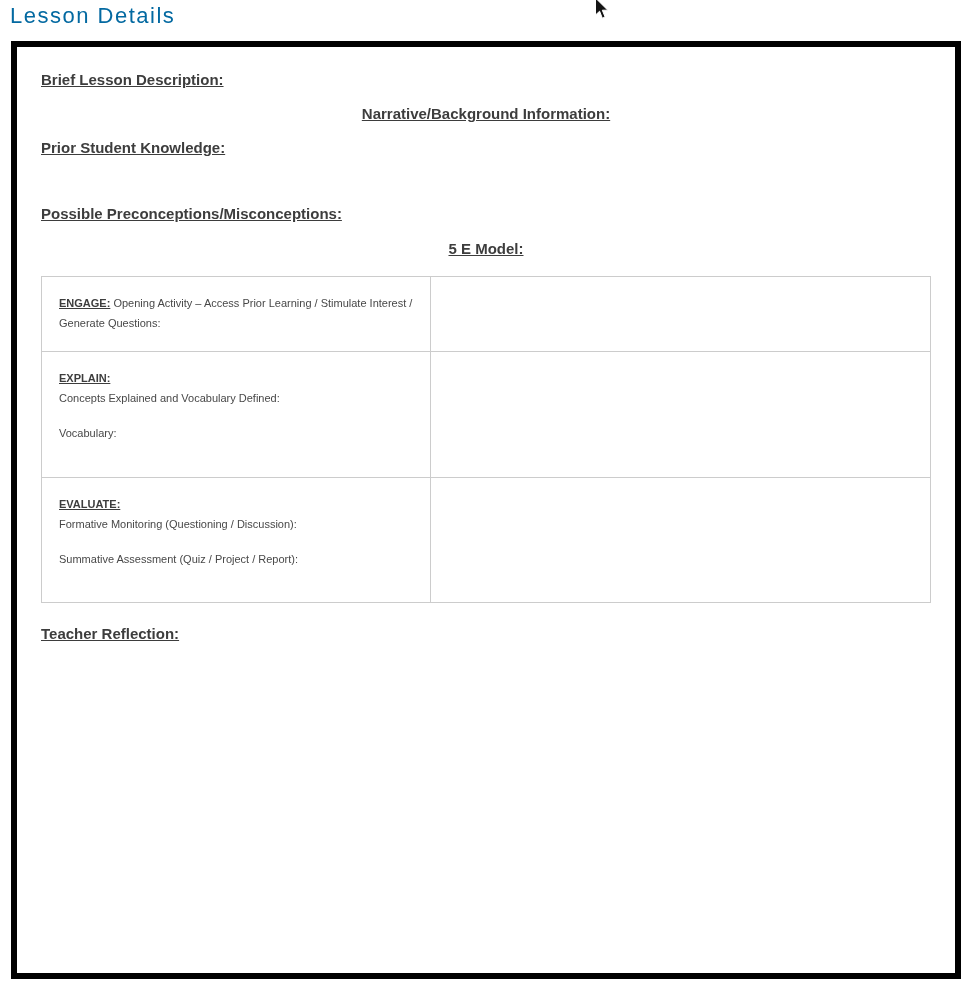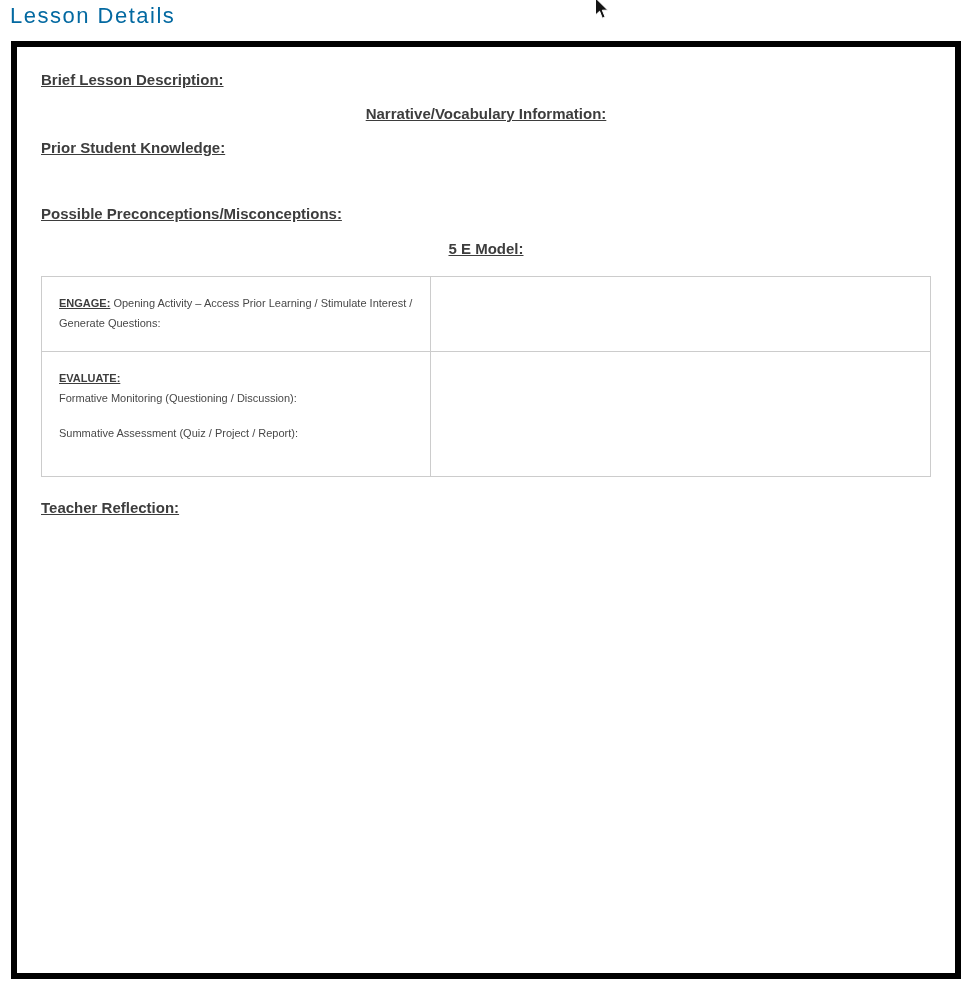--- a/index.html
+++ b/index.html
@@ -98,41 +98,51 @@
 
 <svg class="cursor" viewBox="0 0 15 22" xmlns="http://www.w3.org/2000/svg">
   <path d="M1.5,0 L1.5,17 L5.6,13.2 L8.3,20.2 L11.1,19.0 L8.3,12.2 L13.8,12.2 Z" fill="#141414" stroke="#ffffff" stroke-width="1"></path>
 </svg>
 
 <div class="panel">
 
   <p class="label mb13">Brief Lesson Description:</p>
 
 
-  <p class="label center mb13">Narrative/Vocabulary Information:</p>
+  <p class="label center mb13">Narrative/Background Information:</p>
 
   <p class="label mb45">Prior Student Knowledge:</p>
 
   <p class="label mb14">Possible Preconceptions/Misconceptions:</p>
 
   <p class="label center mb17">5 E Model:</p>
 
   <table class="model">
     <tbody>
       <tr class="r0">
         <td class="c-left">
           <p>
             <span class="phase">ENGAGE:</span>
             <span>Opening Activity – Access Prior Learning / Stimulate Interest / Generate Questions:</span>
           </p>
         </td>
         <td class="c-right"></td>
       </tr>
 
 
+      <tr class="r2">
+        <td class="c-left">
+          <p>
+            <span class="phase">EXPLAIN:</span><br>
+            <span>Concepts Explained and Vocabulary Defined:</span>
+          </p>
+          <p>Vocabulary:</p>
+        </td>
+        <td class="c-right"></td>
+      </tr>
 
 
       <tr class="r4">
         <td class="c-left">
           <p>
             <span class="phase">EVALUATE:</span><br>
             <span>Formative Monitoring (Questioning / Discussion):</span>
           </p>
           <p>Summative Assessment (Quiz / Project / Report):</p>
         </td>

